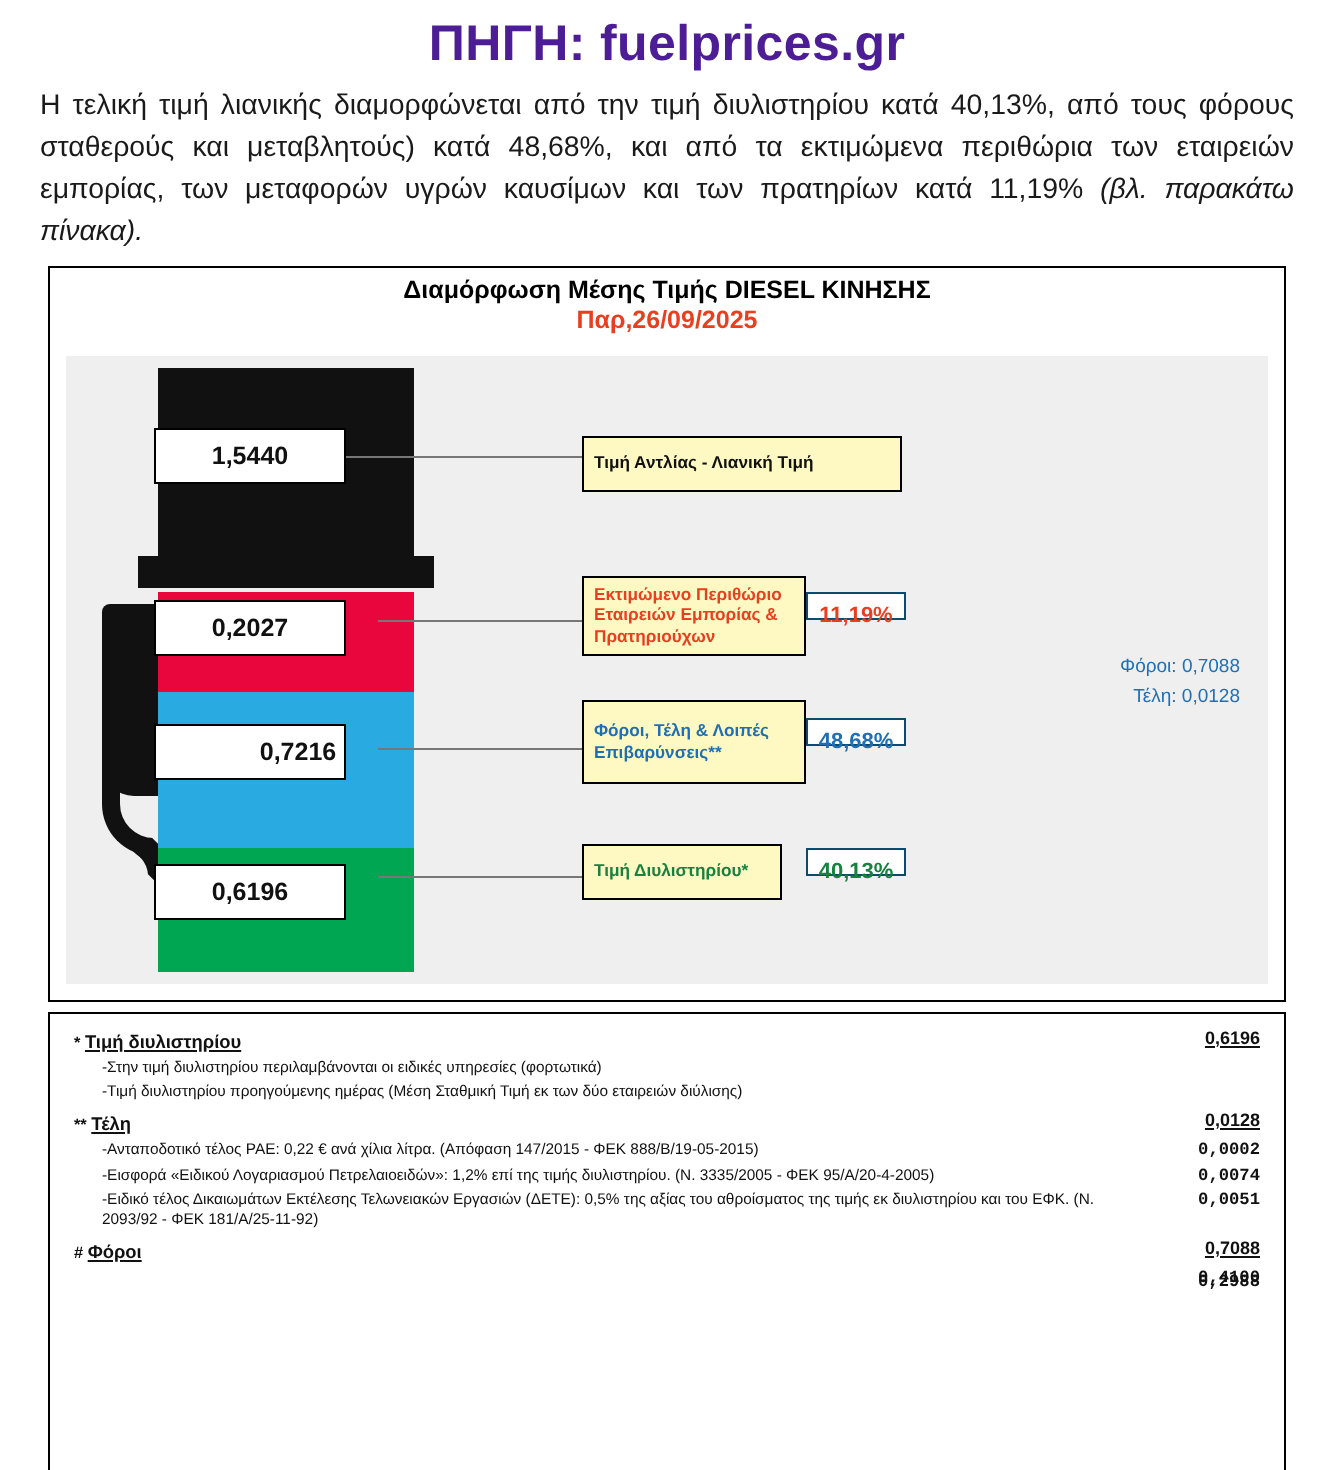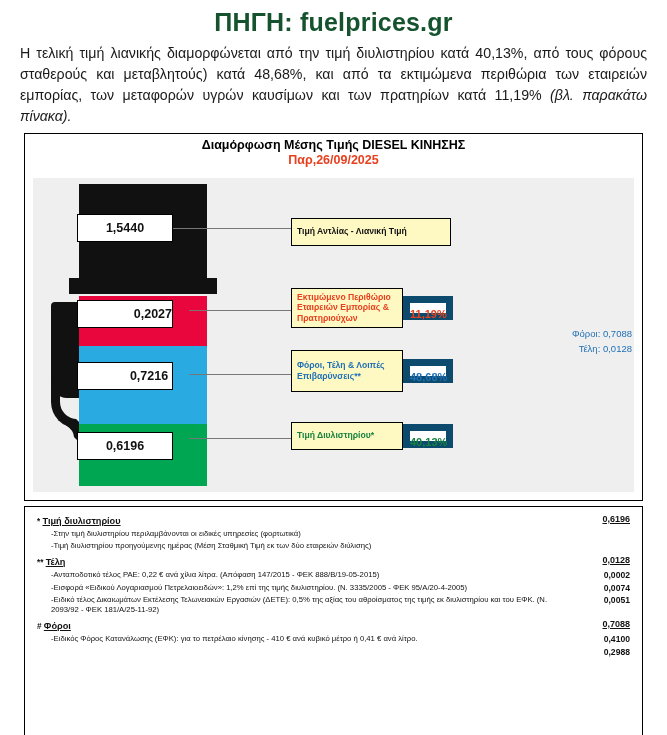--- a/index.html
+++ b/index.html
@@ -12,21 +12,21 @@
     color: #111;
     overflow: hidden;
     position: relative;
   }
   .page { width: 667px; height: 735px; position: relative; padding: 0 14px; }
 
   .title {
     text-align: center;
     font-size: 25px;
     font-weight: bold;
-    color: #14532d;
+    color: #4c1d95;
     margin: 8px 0 4px 0;
     letter-spacing: 0.2px;
   }
   .intro {
     font-size: 14.2px;
     line-height: 1.47;
     color: #1a1a1a;
     text-align: justify;
     margin: 6px 6px 6px 6px;
   }
@@ -117,21 +117,21 @@
     font-size: 12.5px;
     font-weight: bold;
     color: #111;
     text-align: center;
     line-height: 26px;
     height: 28px;
     width: 96px;
     left: 44px;
   }
   .vb-retail { top: 36px; }
-  .vb-margin { top: 122px; text-align: right; }
+  .vb-margin { top: 122px; }
   .vb-taxes  { top: 184px; padding-left: 48px; }
   .vb-refin  { top: 254px; }
 
   
   .conn {
     position: absolute;
     border-top: 1px solid #777;
     height: 0;
   }
 
@@ -141,38 +141,38 @@
     background: #fef9c3;
     border: 1px solid #000;
     font-size: 8.6px;
     line-height: 1.25;
     padding: 3px 5px;
     font-weight: bold;
   }
   .lbl-retail { left: 258px; top: 40px; width: 160px; height: 28px; color: #111; display: flex; align-items: center; }
   .lbl-margin { left: 258px; top: 110px; width: 112px; height: 40px; color: #e8401f; }
   .lbl-taxes  { left: 258px; top: 172px; width: 112px; height: 42px; color: #1f6fb5; display: flex; align-items: center; }
-  .lbl-refin  { left: 258px; top: 244px; width: 112px; height: 28px; color: #17823f; display: flex; align-items: center; }
+  .lbl-refin  { left: 258px; top: 244px; width: 100px; height: 28px; color: #17823f; display: flex; align-items: center; }
 
   .pct {
     position: absolute;
     background: #fff;
-    border: 7px solid #0c4a6e;
+    border: 1px solid #0c4a6e;
     font-size: 11px;
     font-weight: bold;
     text-align: center;
-    width: 50px; height: 24px; line-height: 22px;
+    width: 50px; height: 14px; line-height: 22px;
   }
   .pct-margin { left: 370px; top: 118px; color: #e8401f; }
   .pct-taxes  { left: 370px; top: 181px; color: #1f6fb5; }
   .pct-refin  { left: 370px; top: 246px; color: #17823f; }
 
   .side-note {
     position: absolute;
-    right: 2px;
+    right: 14px;
     font-size: 9.5px;
     color: #1f6fb5;
     text-align: right;
   }
   .side-note.n1 { top: 150px; }
   .side-note.n2 { top: 165px; }
 
   
   .notes {
     border: 1px solid #000;
@@ -187,21 +187,21 @@
   .nrow { position: relative; padding: 1px 70px 1px 8px; line-height: 1.35; }
   .nhead { font-weight: bold; padding-top: 3px; }
   .nhead .hd { text-decoration: underline; font-size: 9.2px; }
   .nhead .star { text-decoration: none; }
   .amt {
     position: absolute; right: 8px; top: 1px;
     font-weight: bold; font-size: 9px;
   }
   .amt.u { text-decoration: underline; }
   .sub { padding-left: 22px; font-size: 7.7px; }
-  .amt.sml { font-weight: bold; font-size: 8.6px; text-decoration: none; }
+  .amt.sml { font-weight: bold; font-size: 8.6px; text-decoration: none; font-family: Liberation Mono, monospace; }
 </style>
 </head>
 <body>
 
 <div class="page">
 
   <div class="title">ΠΗΓΗ: fuelprices.gr</div>
 
   <p class="intro"><span>Η τελική τιμή λιανικής διαμορφώνεται από την τιμή διυλιστηρίου κατά 40,13%, από τους φόρους σταθερούς και μεταβλητούς) κατά 48,68%, και από τα εκτιμώμενα περιθώρια των εταιρειών εμπορίας, των μεταφορών υγρών καυσίμων και των πρατηρίων κατά 11,19% </span><span class="ital">(βλ. παρακάτω πίνακα).</span></p>
 
@@ -273,21 +273,20 @@
       <span>-Ειδικό τέλος Δικαιωμάτων Εκτέλεσης Τελωνειακών Εργασιών (ΔΕΤΕ): 0,5% της αξίας του αθροίσματος της τιμής εκ διυλιστηρίου και του ΕΦΚ. (Ν. 2093/92 - ΦΕΚ 181/Α/25-11-92)</span>
       <span class="amt sml">0,0051</span>
     </div>
 
     <div class="nrow nhead">
       <span class="star">#</span>
       <span class="hd">Φόροι</span>
       <span class="amt u">0,7088</span>
     </div>
     <div class="nrow sub">
-      <span>-Ειδικός Φόρος Κατανάλωσης (ΕΦΚ): για το πετρέλαιο κίνησης - 410 € ανά κυβικό μέτρο ή 0,41 € ανά λίτρο.</span>
       <span class="amt sml">0,4100</span>
     </div>
     <div class="nrow sub">
       <span class="amt sml">0,2988</span>
     </div>
 
   </div>
 
 </div>
 

